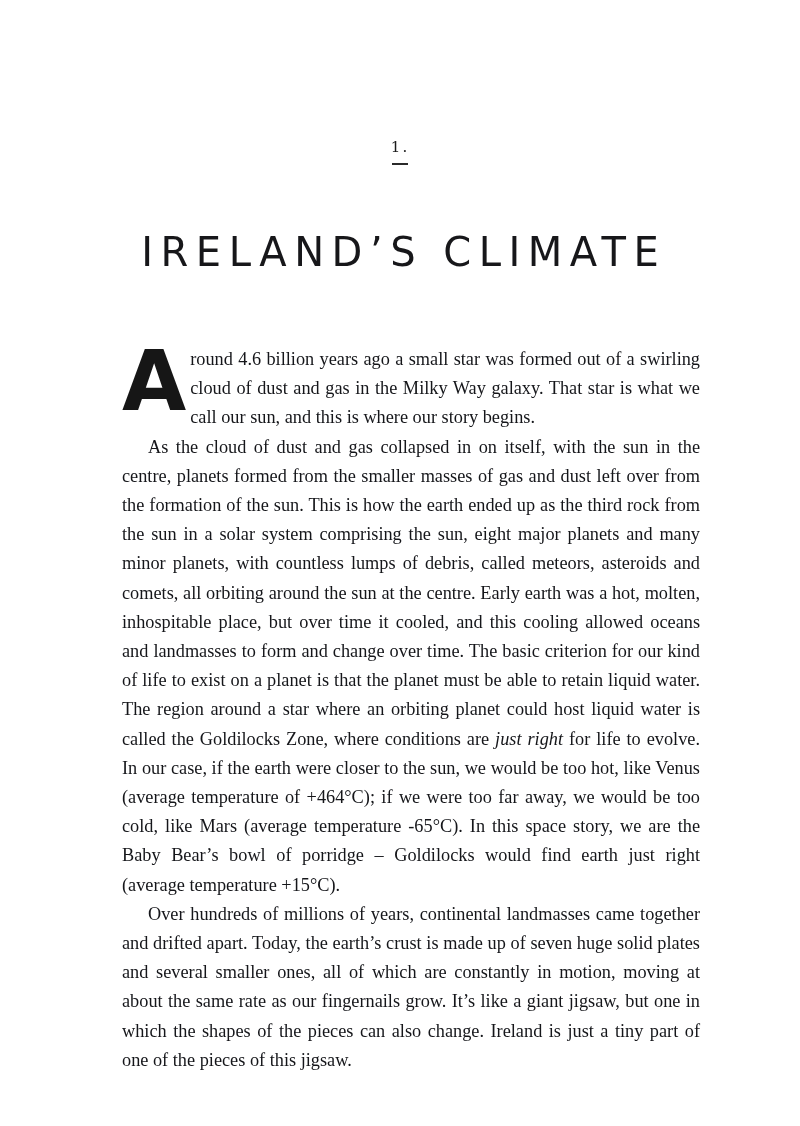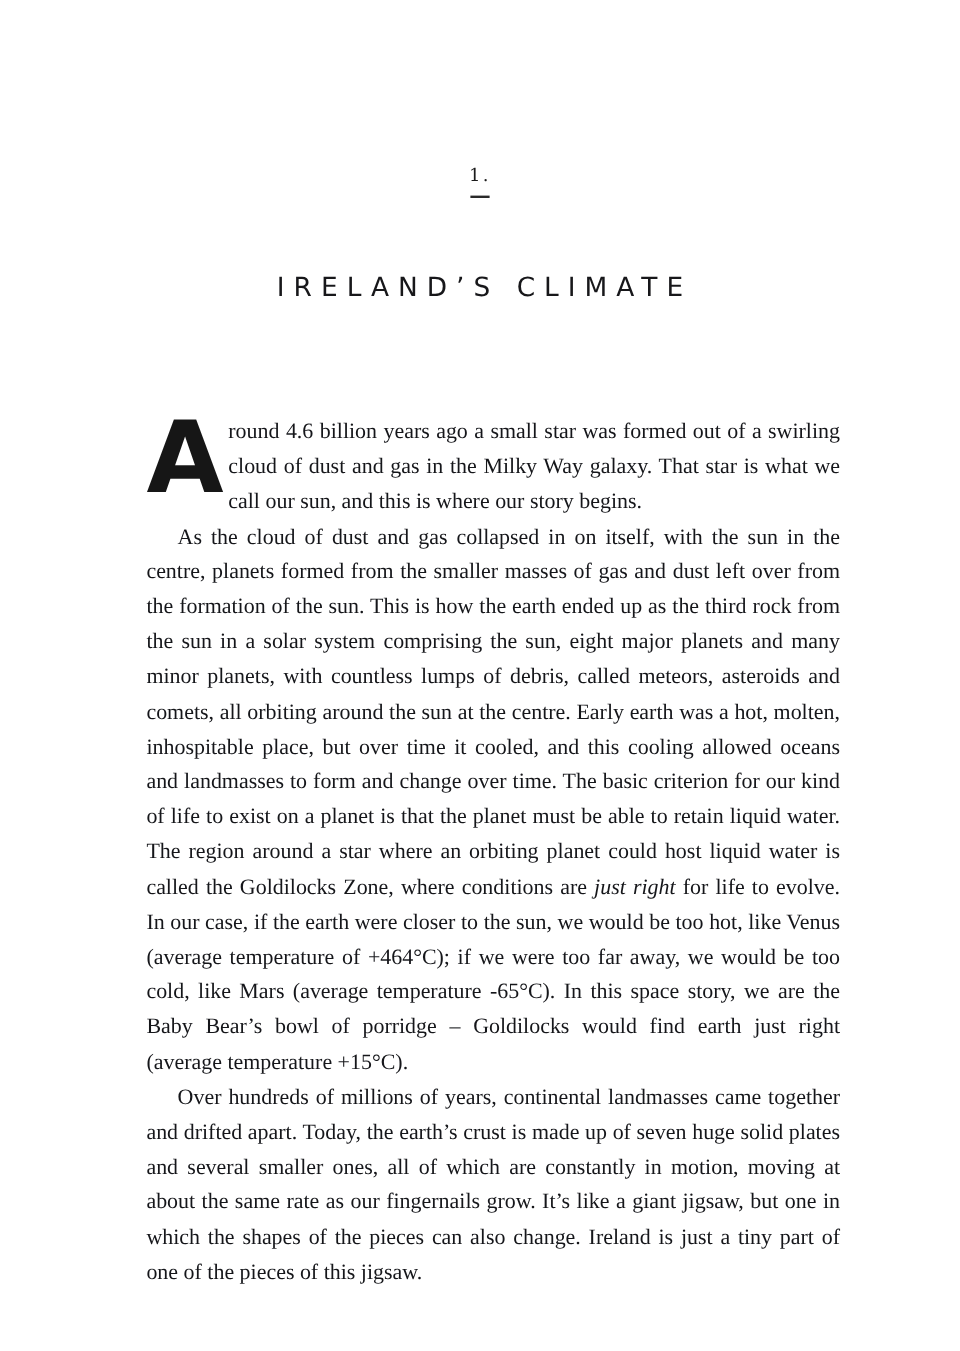--- a/index.html
+++ b/index.html
@@ -44,21 +44,21 @@
 
   
   .chapter-title {
     position: absolute;
     top: 200px;
     left: 0;
     width: 800px;
     text-align: center;
     font-family: "DejaVu Sans", "Liberation Sans", sans-serif;
     font-weight: 400;
-    font-size: 22px;
+    font-size: 40px;
     letter-spacing: 7.5px;
     line-height: 51px;
     color: #17171a;
     text-indent: 7.5px;
   }
   .chapter-title .title-line {
     display: block;
     white-space: pre;
   }
 

